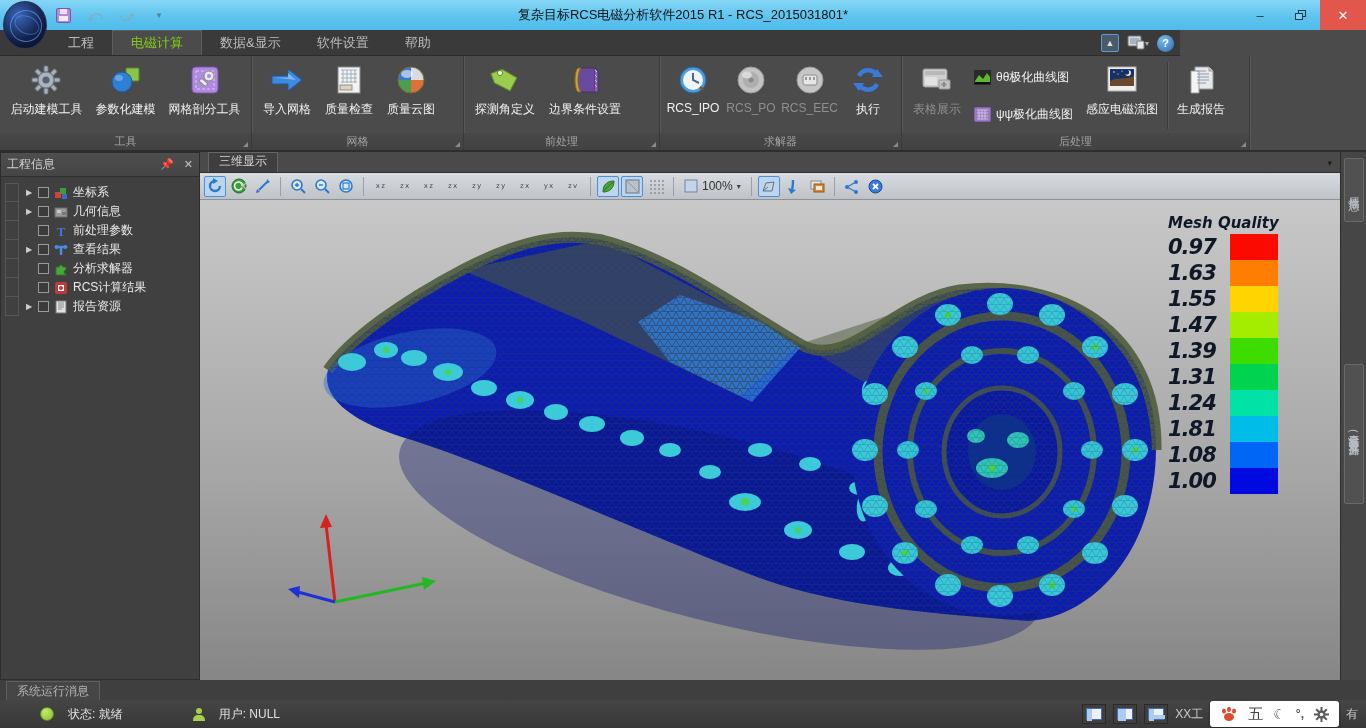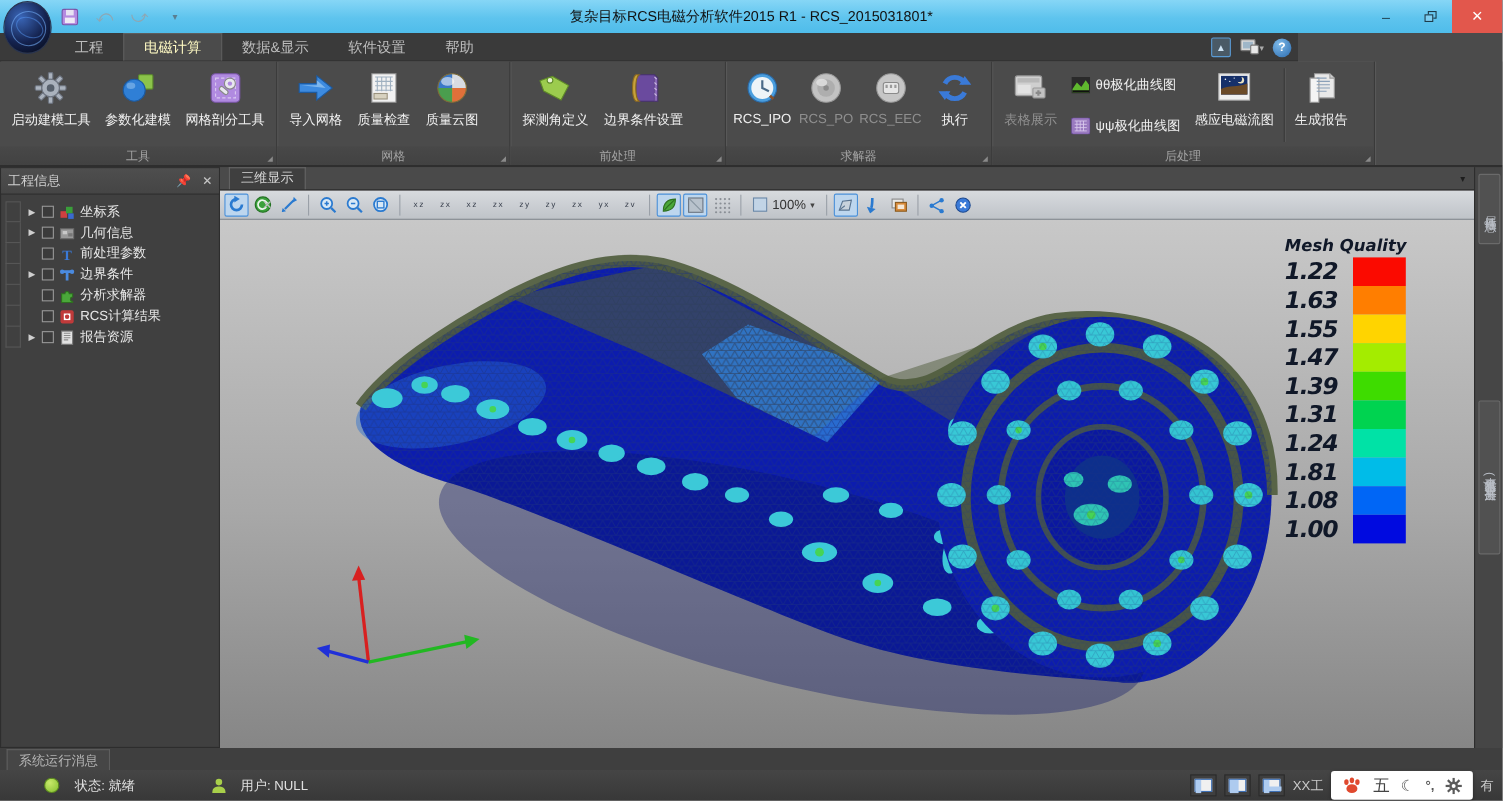--- a/index.html
+++ b/index.html
@@ -35,21 +35,21 @@
   .logo:before { content:""; position:absolute; left:6px; top:8px; width:30px; height:30px; border-radius:50%;
     border:1px solid rgba(120,180,255,.55); transform:rotate(-20deg); }
   .logo:after { content:""; position:absolute; left:10px; top:14px; width:24px; height:16px; border-radius:50%;
     border:1px solid rgba(90,160,255,.45); transform:rotate(25deg); }
 
   
   .menubar { position:absolute; left:0; top:30px; width:1180px; height:26px; background:#3a3a3a;
     display:flex; align-items:stretch; border-bottom:1px solid #2c2c2c; }
   .menutabs { display:flex; margin-left:50px; }
   .mtab { padding:0 18px; display:flex; align-items:center; color:#bdbdbd; font-size:13px; }
-  .mtab.active { background:#4b4b4b; color:#fef9c3; border:1px solid #5d5d5d; border-bottom:none; }
+  .mtab.active { background:#4b4b4b; color:#84cc16; border:1px solid #5d5d5d; border-bottom:none; }
   .menubar-right { position:absolute; right:6px; top:0; height:26px; display:flex; align-items:center; gap:8px; }
   .mr-btn { display:flex; align-items:center; justify-content:center; }
   .collapse-box { width:18px; height:18px; border:1px solid #5a9bd4; background:#4a5a66; border-radius:2px;
     color:#cfe4f4; font-size:9px; display:flex; align-items:center; justify-content:center; }
   .helpq { width:17px; height:17px; border-radius:50%; background:radial-gradient(circle at 35% 30%,#7db9e8,#2b6cb0);
     color:#fff; font-size:11px; font-weight:bold; display:flex; align-items:center; justify-content:center; }
   .mini-caret { color:#aaa; font-size:8px; }
 
   
   .ribbon { position:absolute; left:0; top:56px; width:1366px; height:96px; background:#4b4b4b; display:flex; border-bottom:2px solid #2e2e2e; }
@@ -506,21 +506,21 @@
         <div class="trow">
           <span class="texp">▶</span>
           <span class="tchk"></span>
           <span class="ticon">
               <svg width="14" height="14">
                 <path d="M2 4 h10 M7 4 v8" stroke="#4a8ae0" stroke-width="2.5"></path>
                 <circle cx="2.5" cy="4" r="2" fill="#4a8ae0"></circle>
                 <circle cx="11.5" cy="4" r="2" fill="#4a8ae0"></circle>
               </svg>
             </span>
-          <span class="tlabel">边界条件</span>
+          <span class="tlabel">查看结果</span>
         </div>
         <div class="trow">
           <span class="texp"></span>
           <span class="tchk"></span>
           <span class="ticon">
               <svg width="14" height="14">
                 <path d="M2 5 h3 a2 2 0 1 1 4 0 h3 v3 a2 2 0 1 0 0 4 v1 h-10 Z" fill="#4aa83a" stroke="#2e7020"></path>
               </svg>
             </span>
           <span class="tlabel">分析求解器</span>
@@ -830,21 +830,21 @@
             <line x1="135" y1="402" x2="226" y2="383" stroke="#22b822"></line>
             <polygon points="236,381 222,377 224,390" fill="#22b822"></polygon>
             <line x1="135" y1="402" x2="98" y2="392" stroke="#2030d8"></line>
             <polygon points="88,389 100,386 99,398" fill="#2030d8"></polygon>
           </g>
         </svg>
 
         <div class="legend">
           <div class="legend-title">Mesh Quality</div>
           <div class="lrow">
-              <span class="lval">1.22</span>
+              <span class="lval">0.97</span>
               <span class="lsw" style="background: rgb(251, 10, 0);"></span>
             </div>
           <div class="lrow">
               <span class="lval">1.63</span>
               <span class="lsw" style="background: rgb(255, 126, 0);"></span>
             </div>
           <div class="lrow">
               <span class="lval">1.55</span>
               <span class="lsw" style="background: rgb(255, 212, 0);"></span>
             </div>

